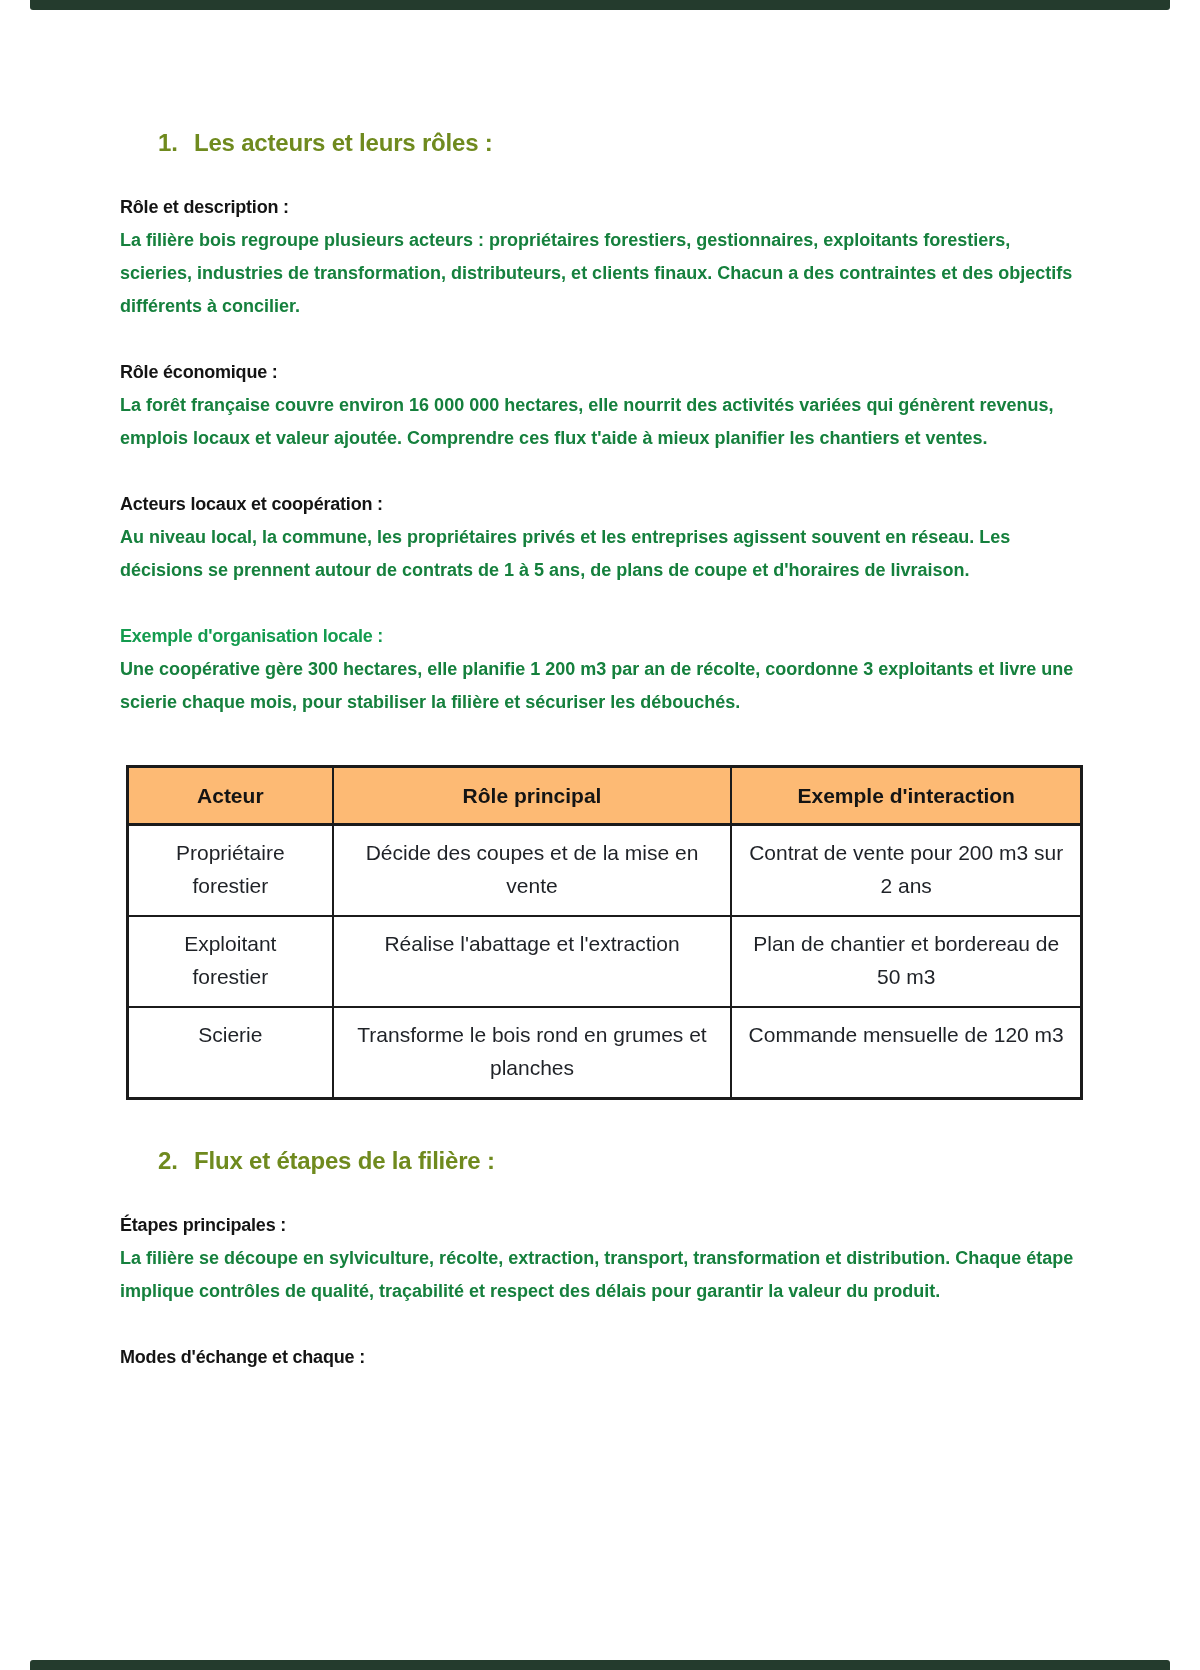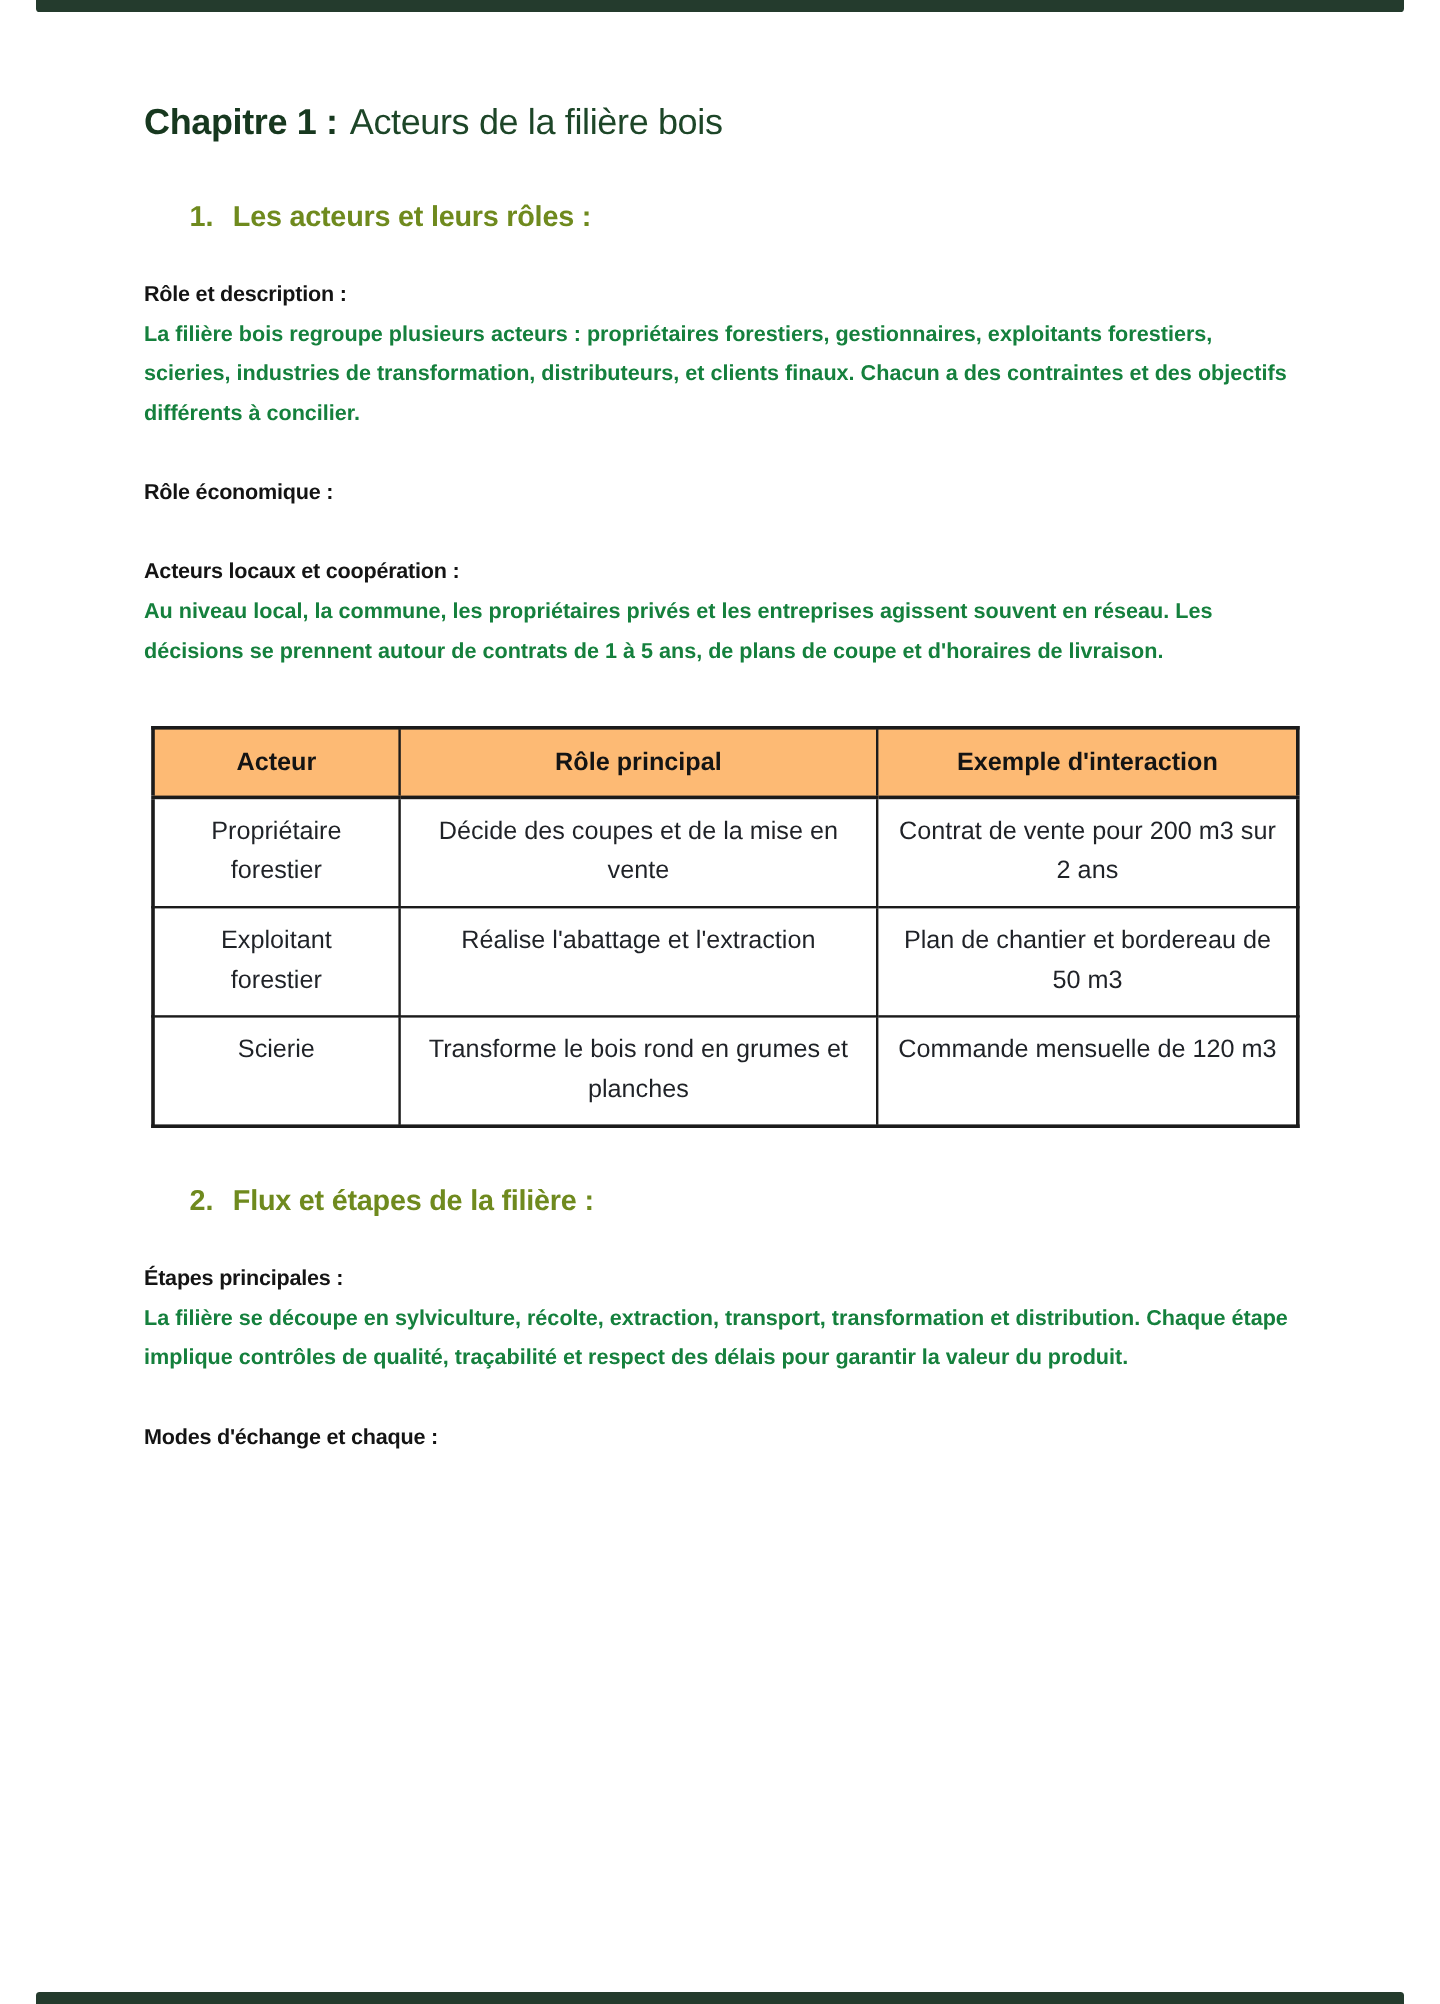--- a/index.html
+++ b/index.html
@@ -112,43 +112,45 @@
   .col-example { width: 36.7%; }
   .sec2 { margin-top: 46px; }
 </style>
 </head>
 <body>
 
 <div class="edge-bar top"></div>
 
 <div class="content">
 
-  <div class="doc-title">
-    <span class="prefix">Chapitre 1 :</span><span class="rest">Acteurs de la filière bois</span>
-  </div>
 
   <div class="section-heading">
     <span class="num">1.</span>
     <span class="label">Les acteurs et leurs rôles :</span>
   </div>
 
   <div class="block">
     <div class="sub-heading">Rôle et description :</div>
     <div class="para">La filière bois regroupe plusieurs acteurs : propriétaires forestiers, gestionnaires, exploitants forestiers, scieries, industries de transformation, distributeurs, et clients finaux. Chacun a des contraintes et des objectifs différents à concilier.</div>
   </div>
 
   <div class="block">
     <div class="sub-heading">Rôle économique :</div>
+    <div class="para">La forêt française couvre environ 16 000 000 hectares, elle nourrit des activités variées qui génèrent revenus, emplois locaux et valeur ajoutée. Comprendre ces flux t'aide à mieux planifier les chantiers et ventes.</div>
   </div>
 
   <div class="block">
     <div class="sub-heading">Acteurs locaux et coopération :</div>
     <div class="para">Au niveau local, la commune, les propriétaires privés et les entreprises agissent souvent en réseau. Les décisions se prennent autour de contrats de 1 à 5 ans, de plans de coupe et d'horaires de livraison.</div>
   </div>
 
+  <div class="block">
+    <div class="sub-heading green">Exemple d'organisation locale :</div>
+    <div class="para">Une coopérative gère 300 hectares, elle planifie 1 200 m3 par an de récolte, coordonne 3 exploitants et livre une scierie chaque mois, pour stabiliser la filière et sécuriser les débouchés.</div>
+  </div>
 
   <table class="actors">
     <colgroup>
       <col class="col-actor">
       <col class="col-role">
       <col class="col-example">
     </colgroup>
     <thead>
       <tr>
         <th>Acteur</th>

